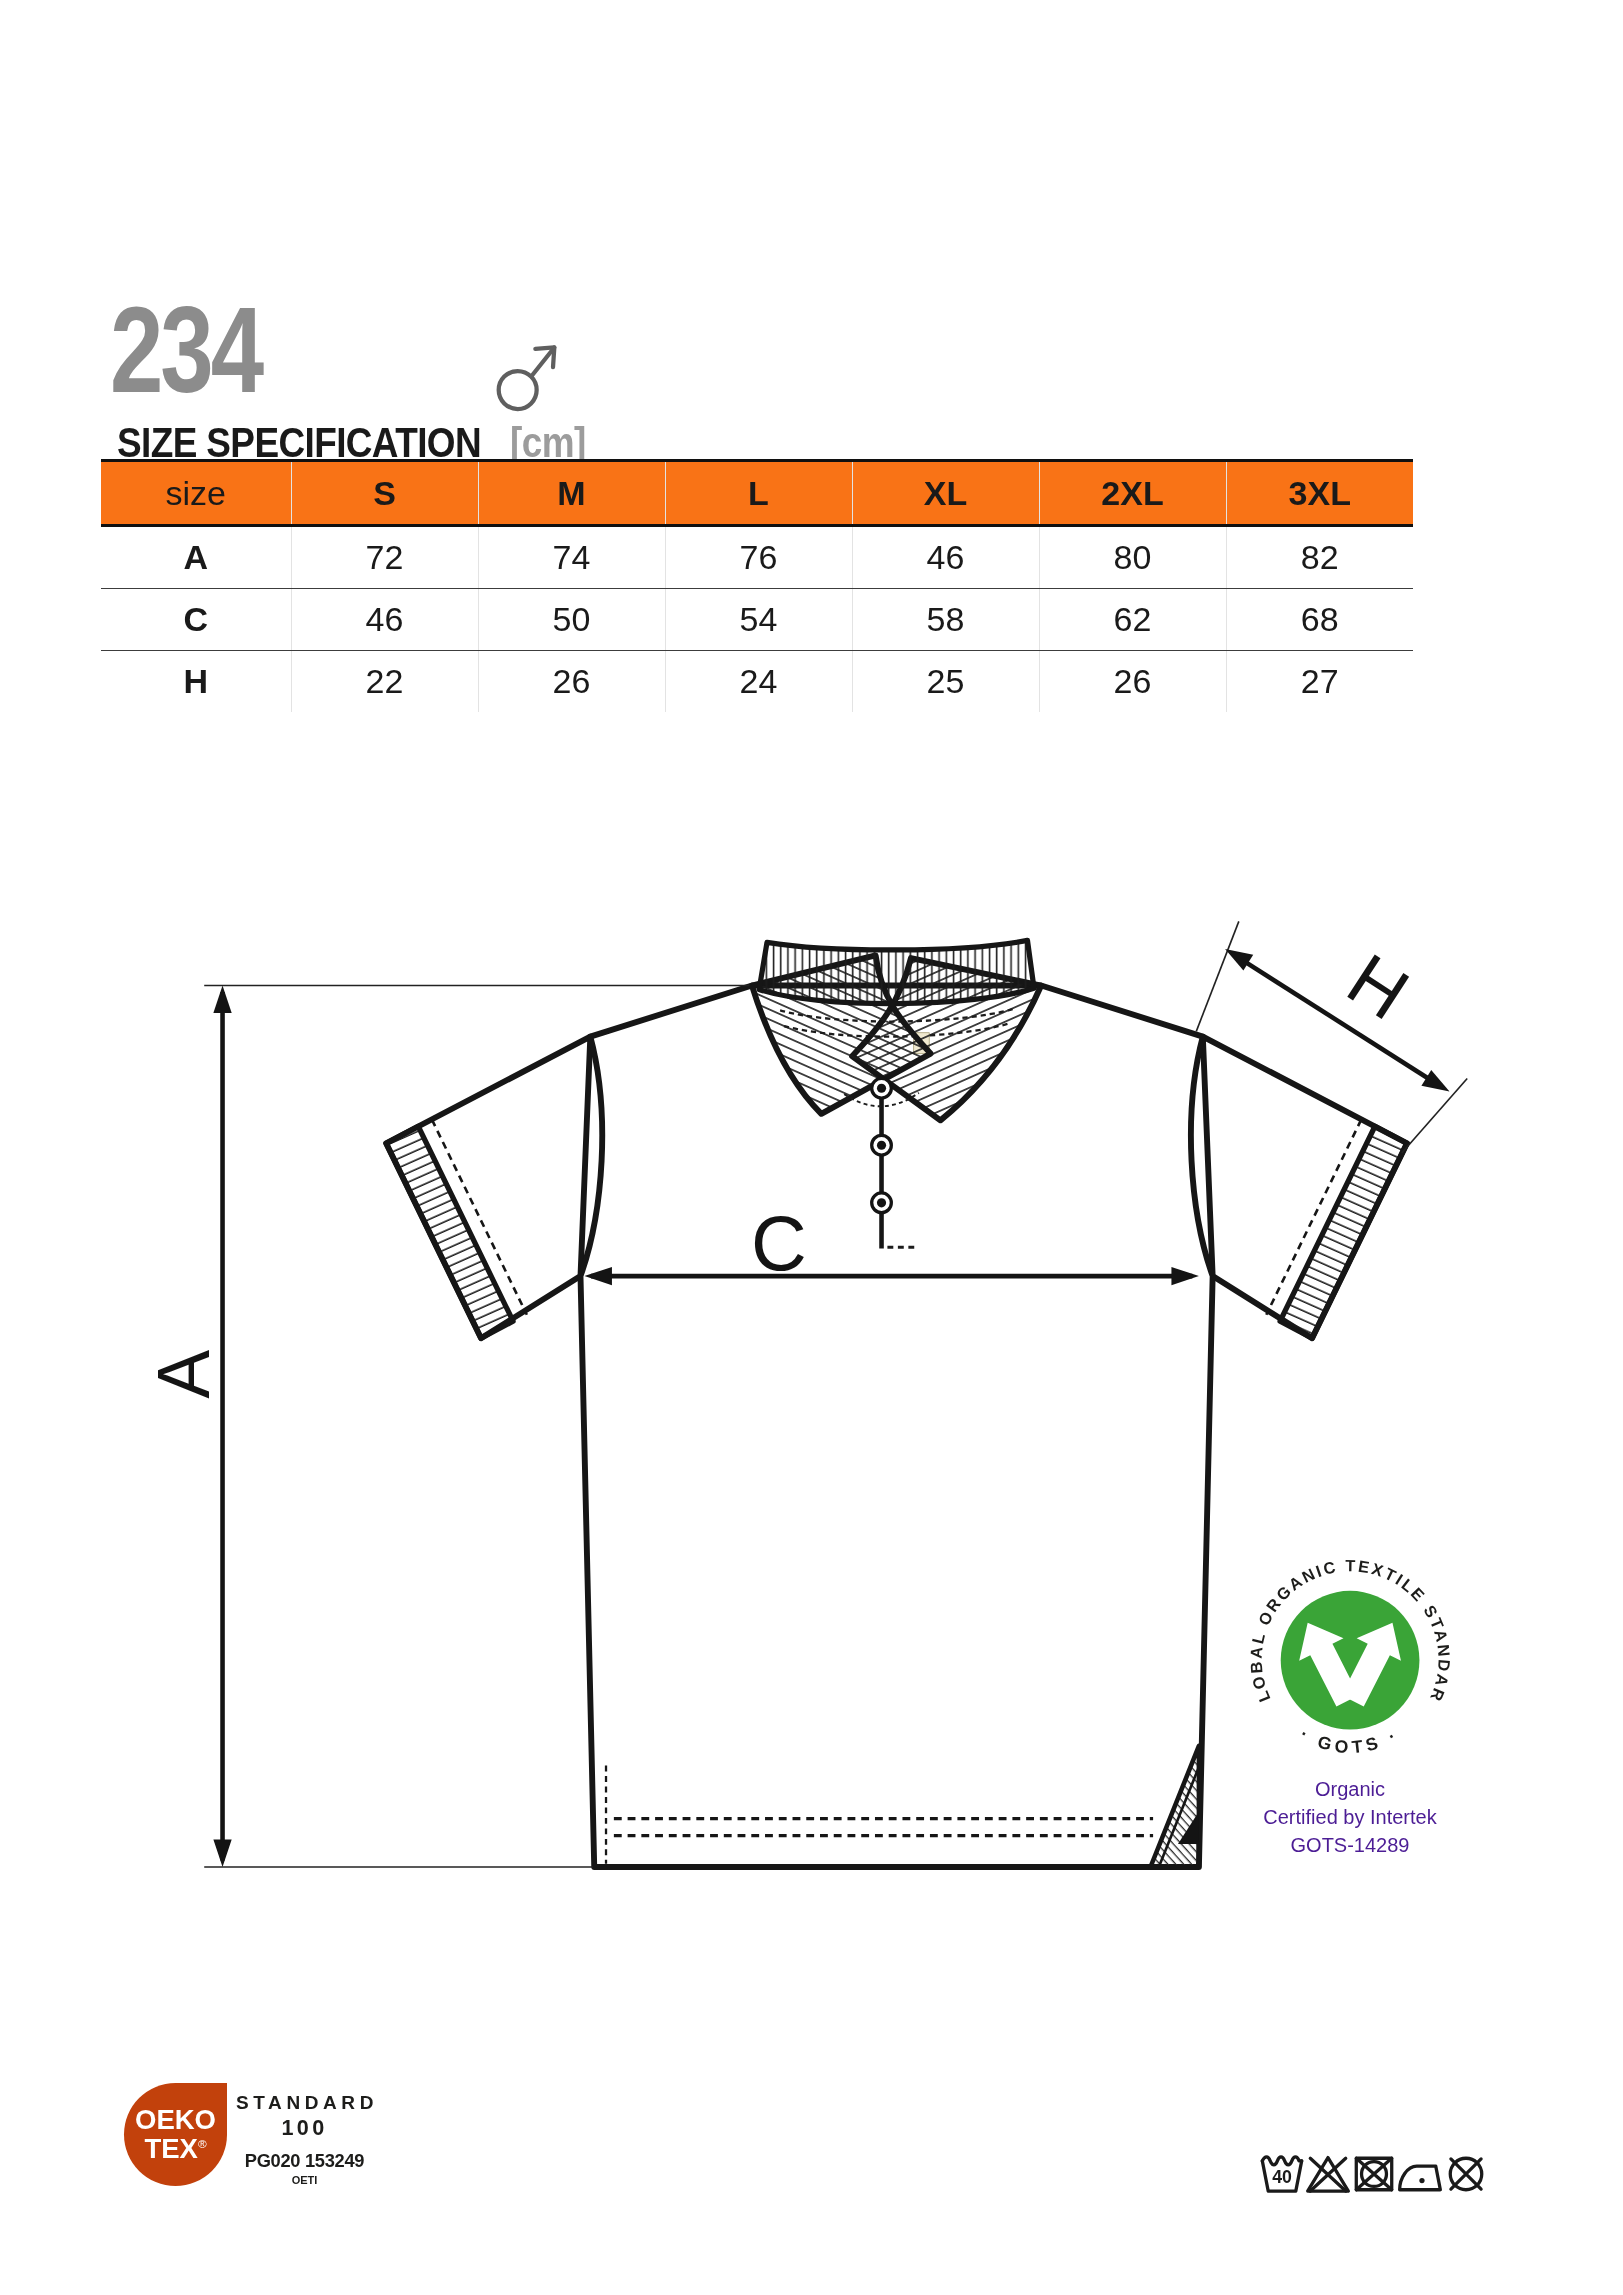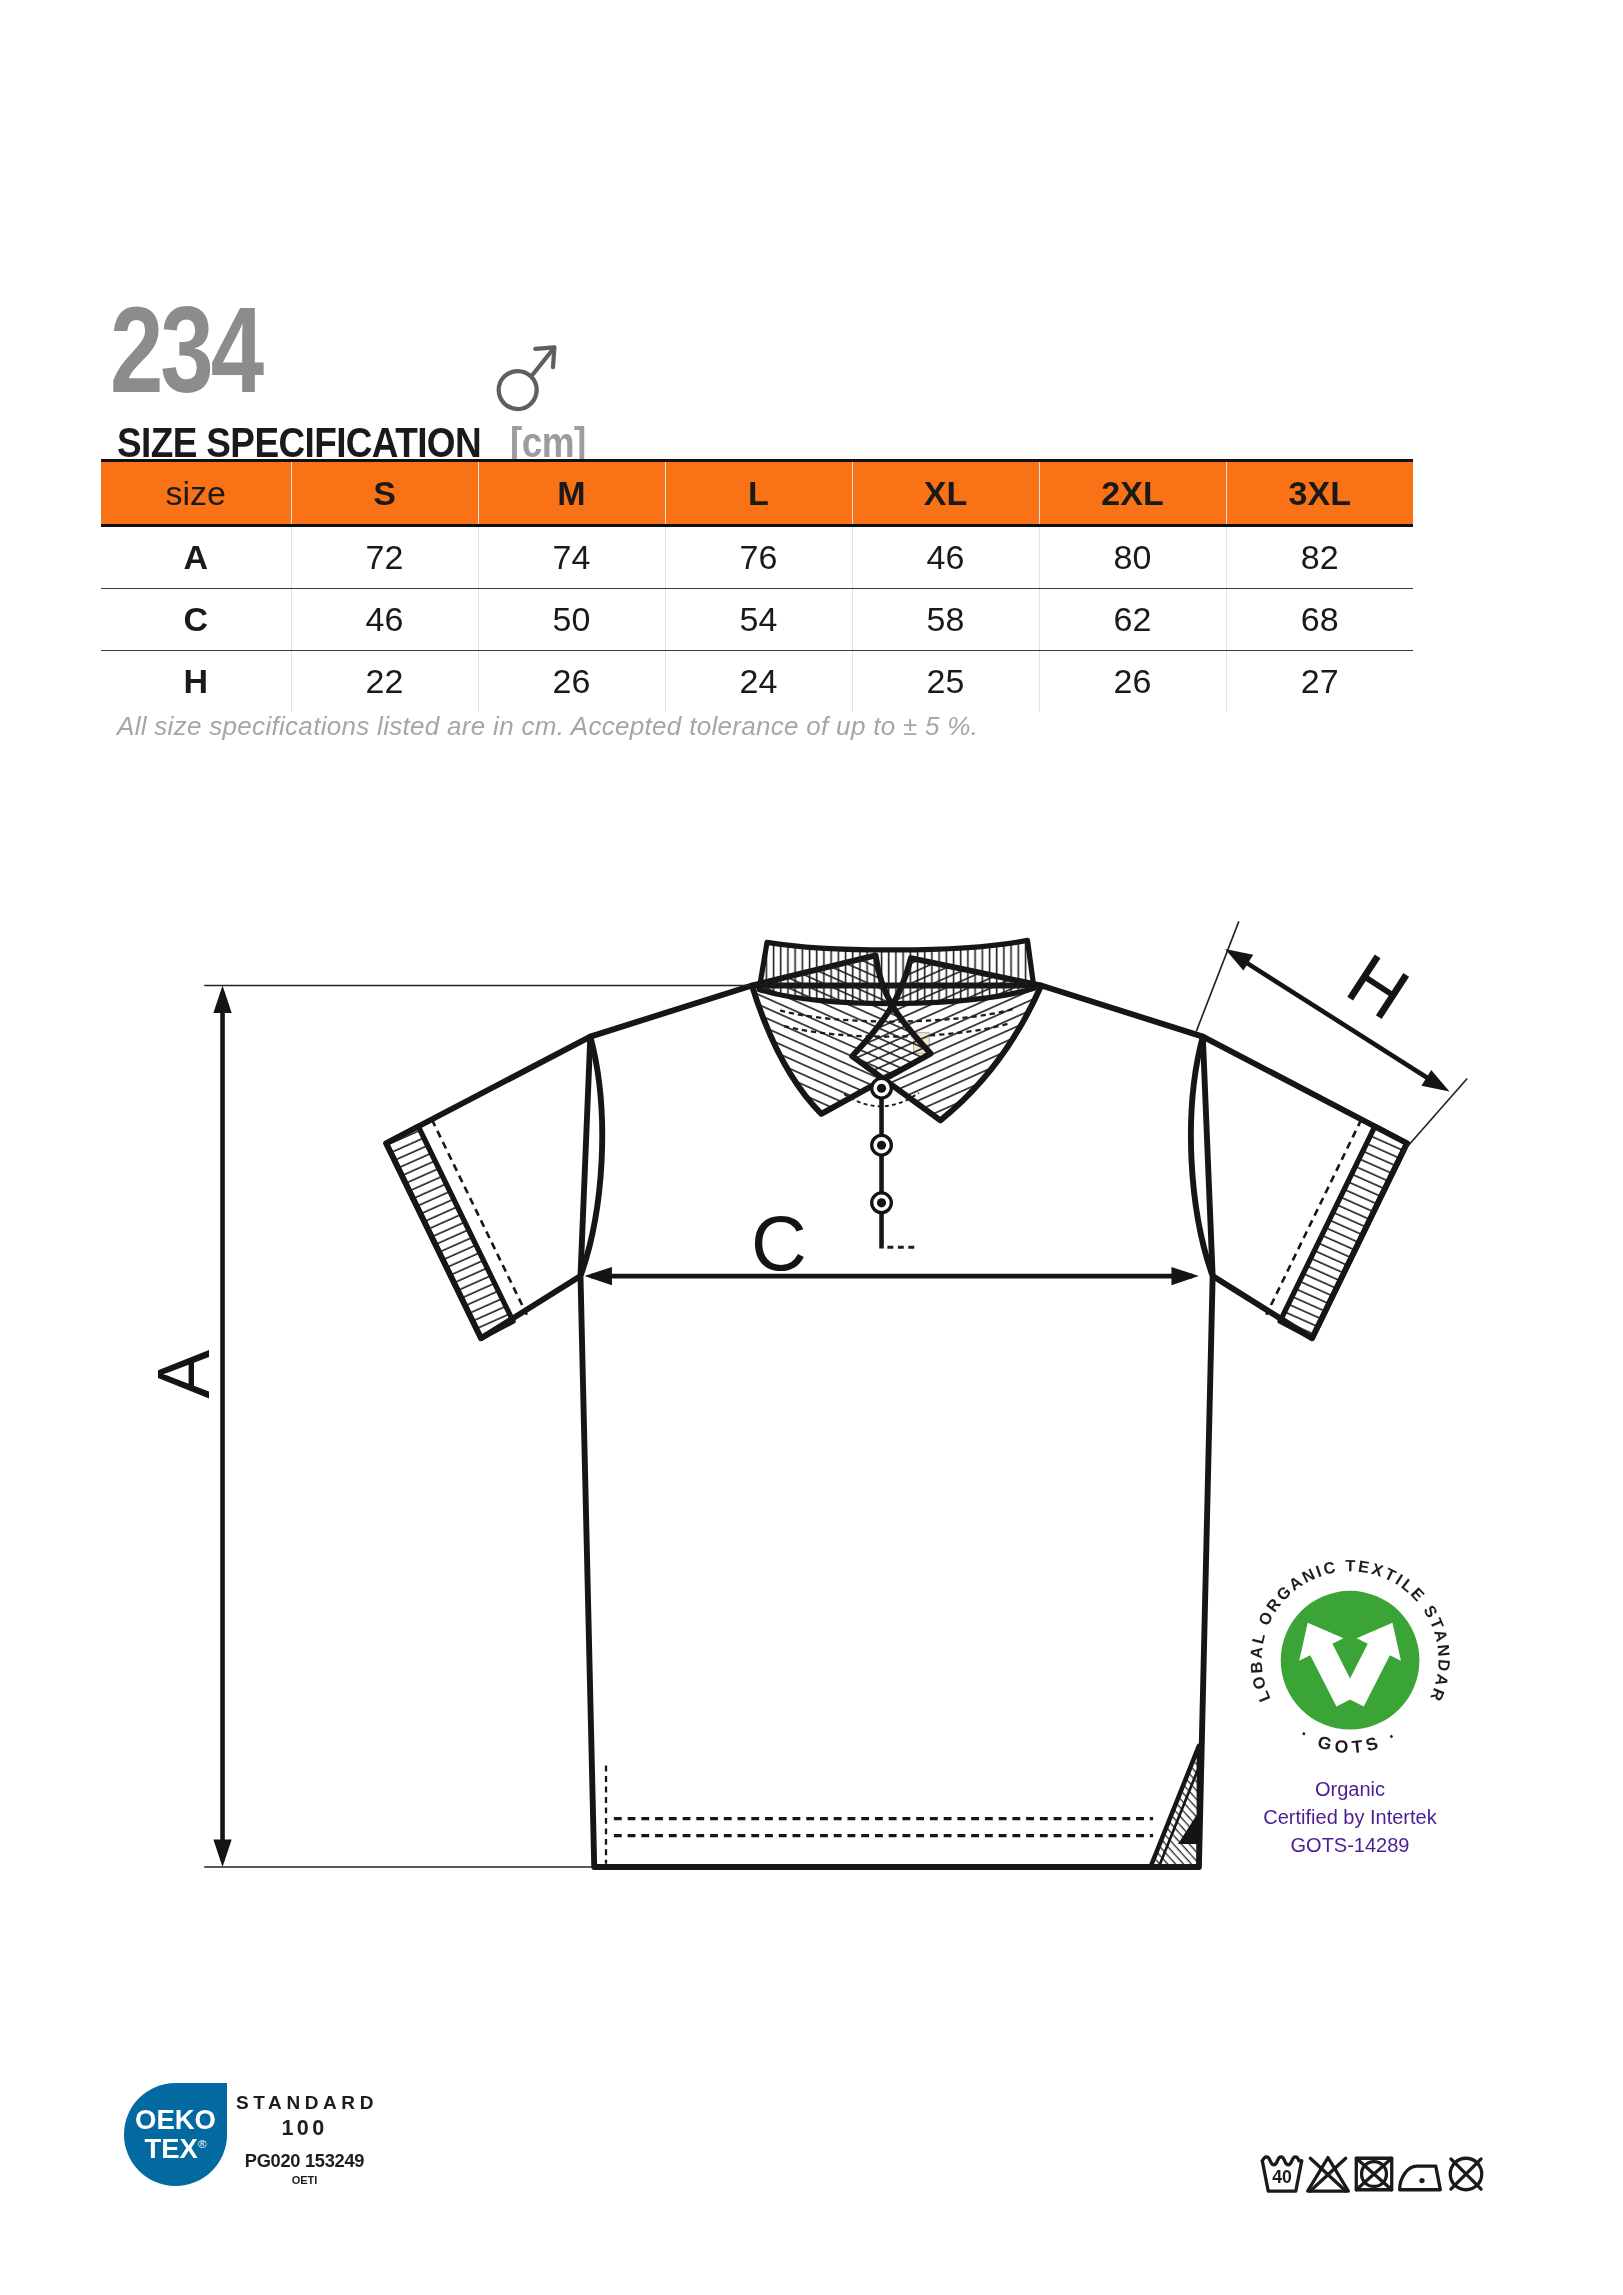--- a/index.html
+++ b/index.html
@@ -33,21 +33,21 @@
   #note{left:117px;top:711px;font-size:26px;font-style:italic;color:#a6a6a6;letter-spacing:0.3px;}
 
   
   #diagram-svg{left:0;top:0;width:1623px;height:2295px;}
 
   
   #organic-caption{left:1219px;top:1775px;width:262px;text-align:center;
     font-size:20px;line-height:28px;color:#4c1d95;}
 
   
-  #oeko-drop{left:124px;top:2083px;width:103px;height:103px;background:#0369a1;
+  #oeko-drop{left:124px;top:2083px;width:103px;height:103px;background:#c2410c;
     border-radius:50% 0 50% 50%;display:flex;flex-direction:column;align-items:center;
     justify-content:center;color:#fff;font-weight:700;line-height:1.02;}
   #oeko-drop .l1{font-size:27.5px;letter-spacing:0;}
   #oeko-drop .l2{font-size:27.5px;}
   #oeko-drop sup{font-size:11.8px;font-weight:400;}
   #oeko-text{left:236px;top:2092px;width:137px;text-align:center;color:#1d1d1b;}
   #oeko-text .std{font-size:19px;font-weight:700;letter-spacing:4.6px;}
   #oeko-text .hundred{font-size:21.6px;font-weight:700;letter-spacing:3.3px;margin-top:1.3px;}
   #oeko-text .pg{font-size:18.3px;font-weight:700;margin-top:9.2px;letter-spacing:-0.3px;}
   #oeko-text .oeti{font-size:11px;font-weight:700;margin-top:1.3px;}
@@ -112,21 +112,20 @@
           <td>26</td>
           <td>24</td>
           <td>25</td>
           <td>26</td>
           <td>27</td>
         </tr>
       </tbody>
     </table>
   </div>
 
-  <div class="abs" id="note">All size specifications listed are in cm. Accepted tolerance of up to ± 5 %.</div>
 
   <svg class="abs" id="diagram-svg" viewBox="0 0 2480 3507">
     <defs>
       <pattern id="patBand" width="11" height="11" patternUnits="userSpaceOnUse">
         <line x1="5" y1="0" x2="5" y2="11" stroke="#1c1c1c" stroke-width="2.4"></line>
       </pattern>
       <pattern id="patLapL" width="14" height="14" patternUnits="userSpaceOnUse" patternTransform="rotate(24)">
         <line x1="0" y1="7" x2="14" y2="7" stroke="#1c1c1c" stroke-width="2.4"></line>
       </pattern>
       <pattern id="patLapR" width="14" height="14" patternUnits="userSpaceOnUse" patternTransform="rotate(-24)">

